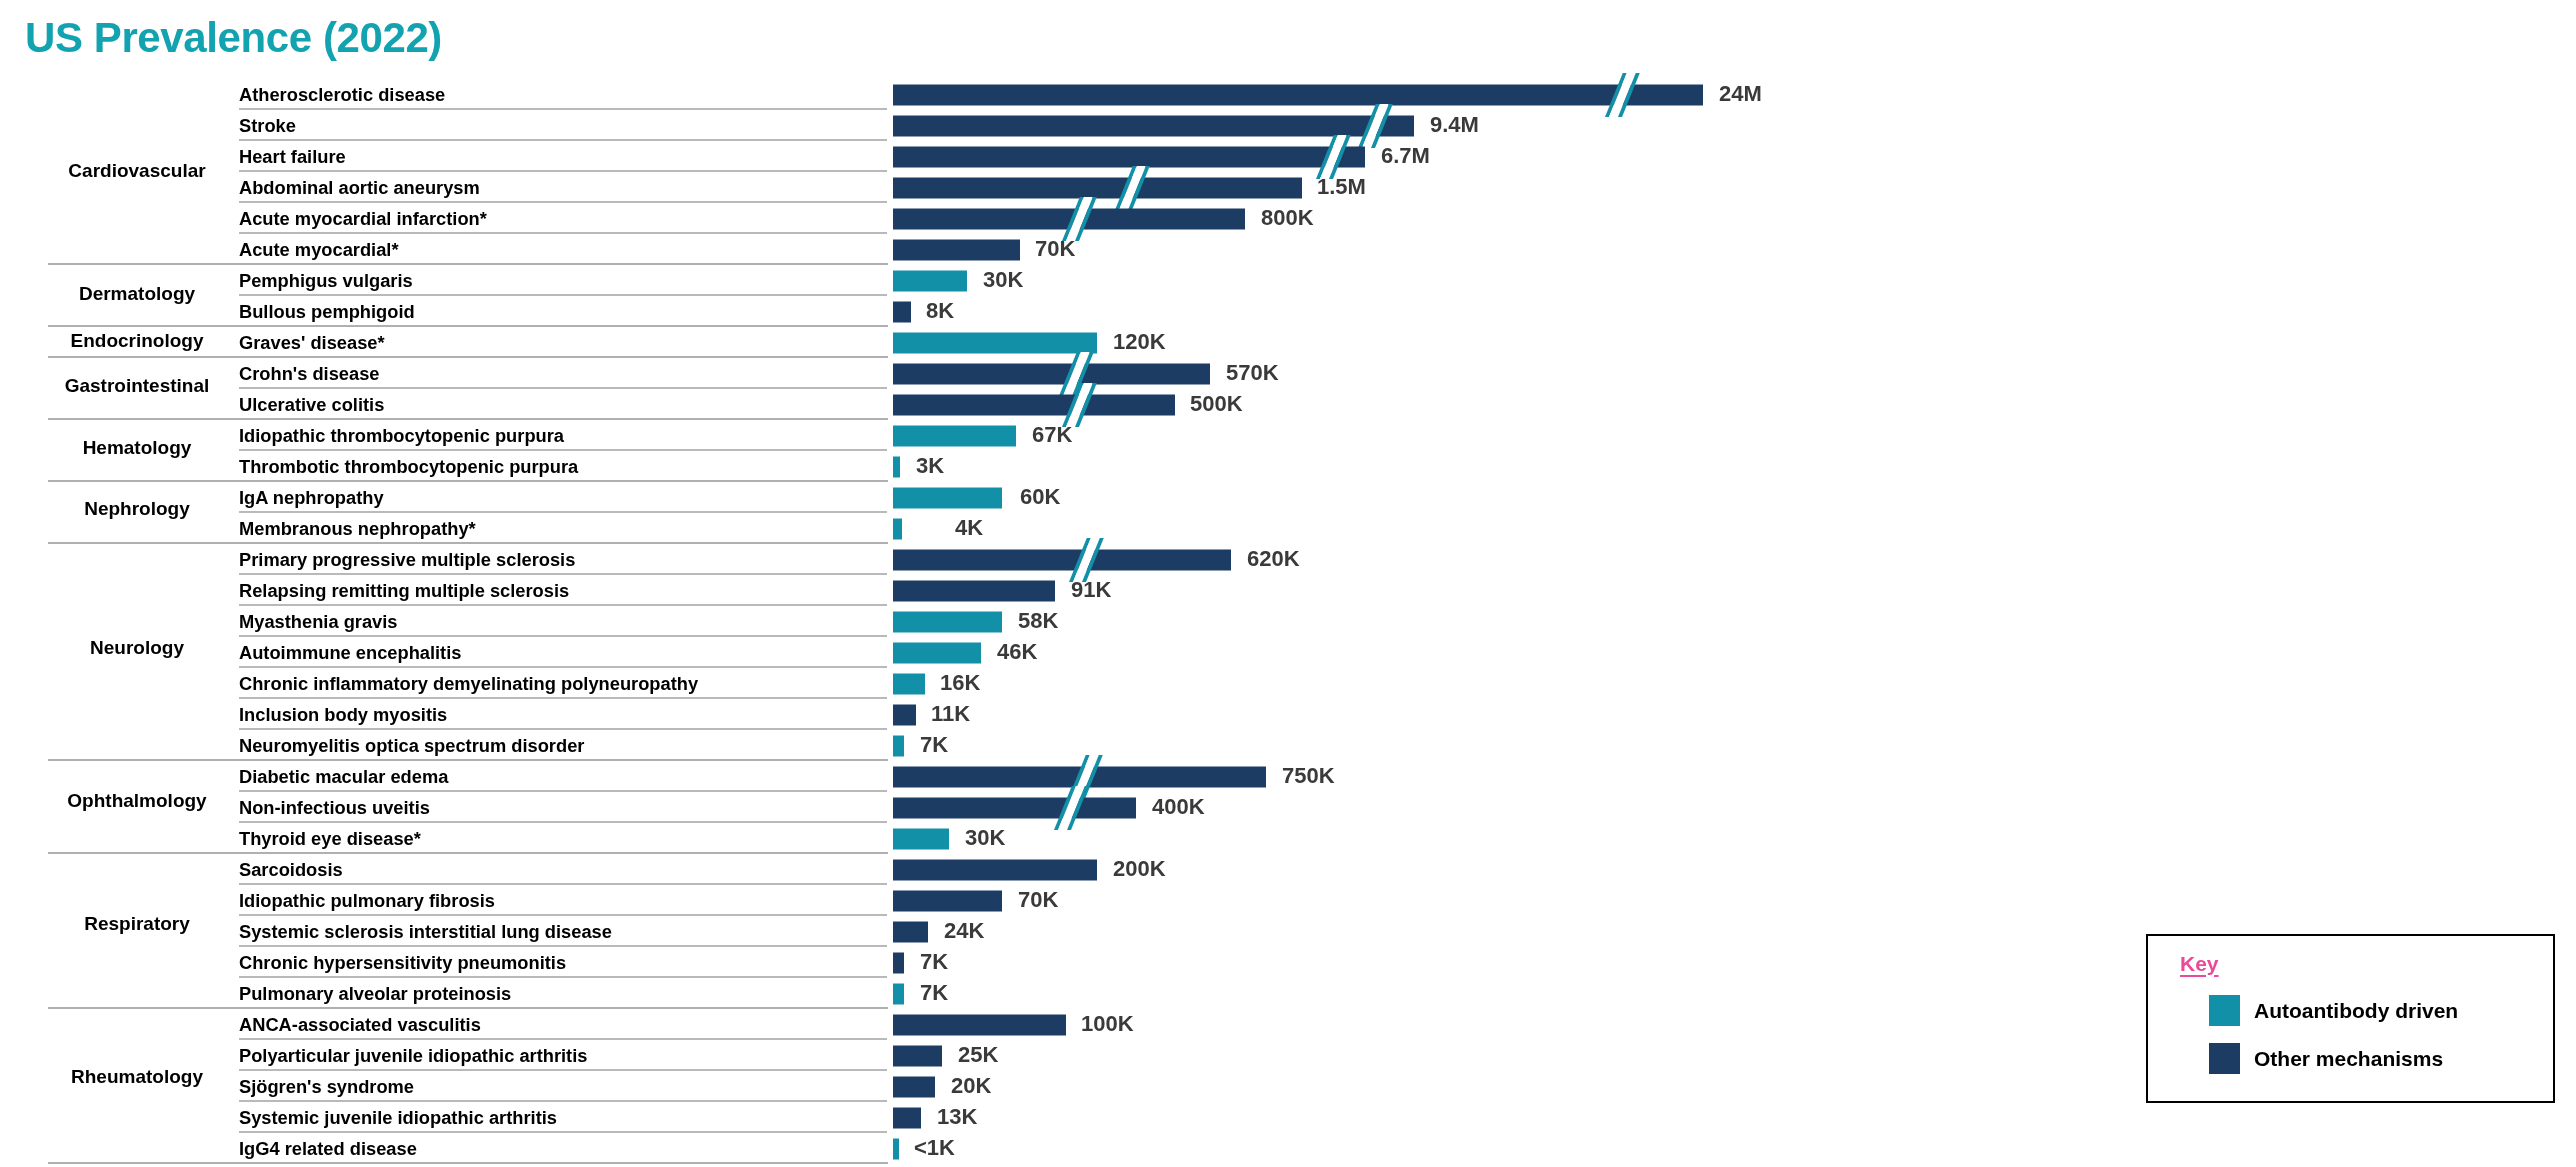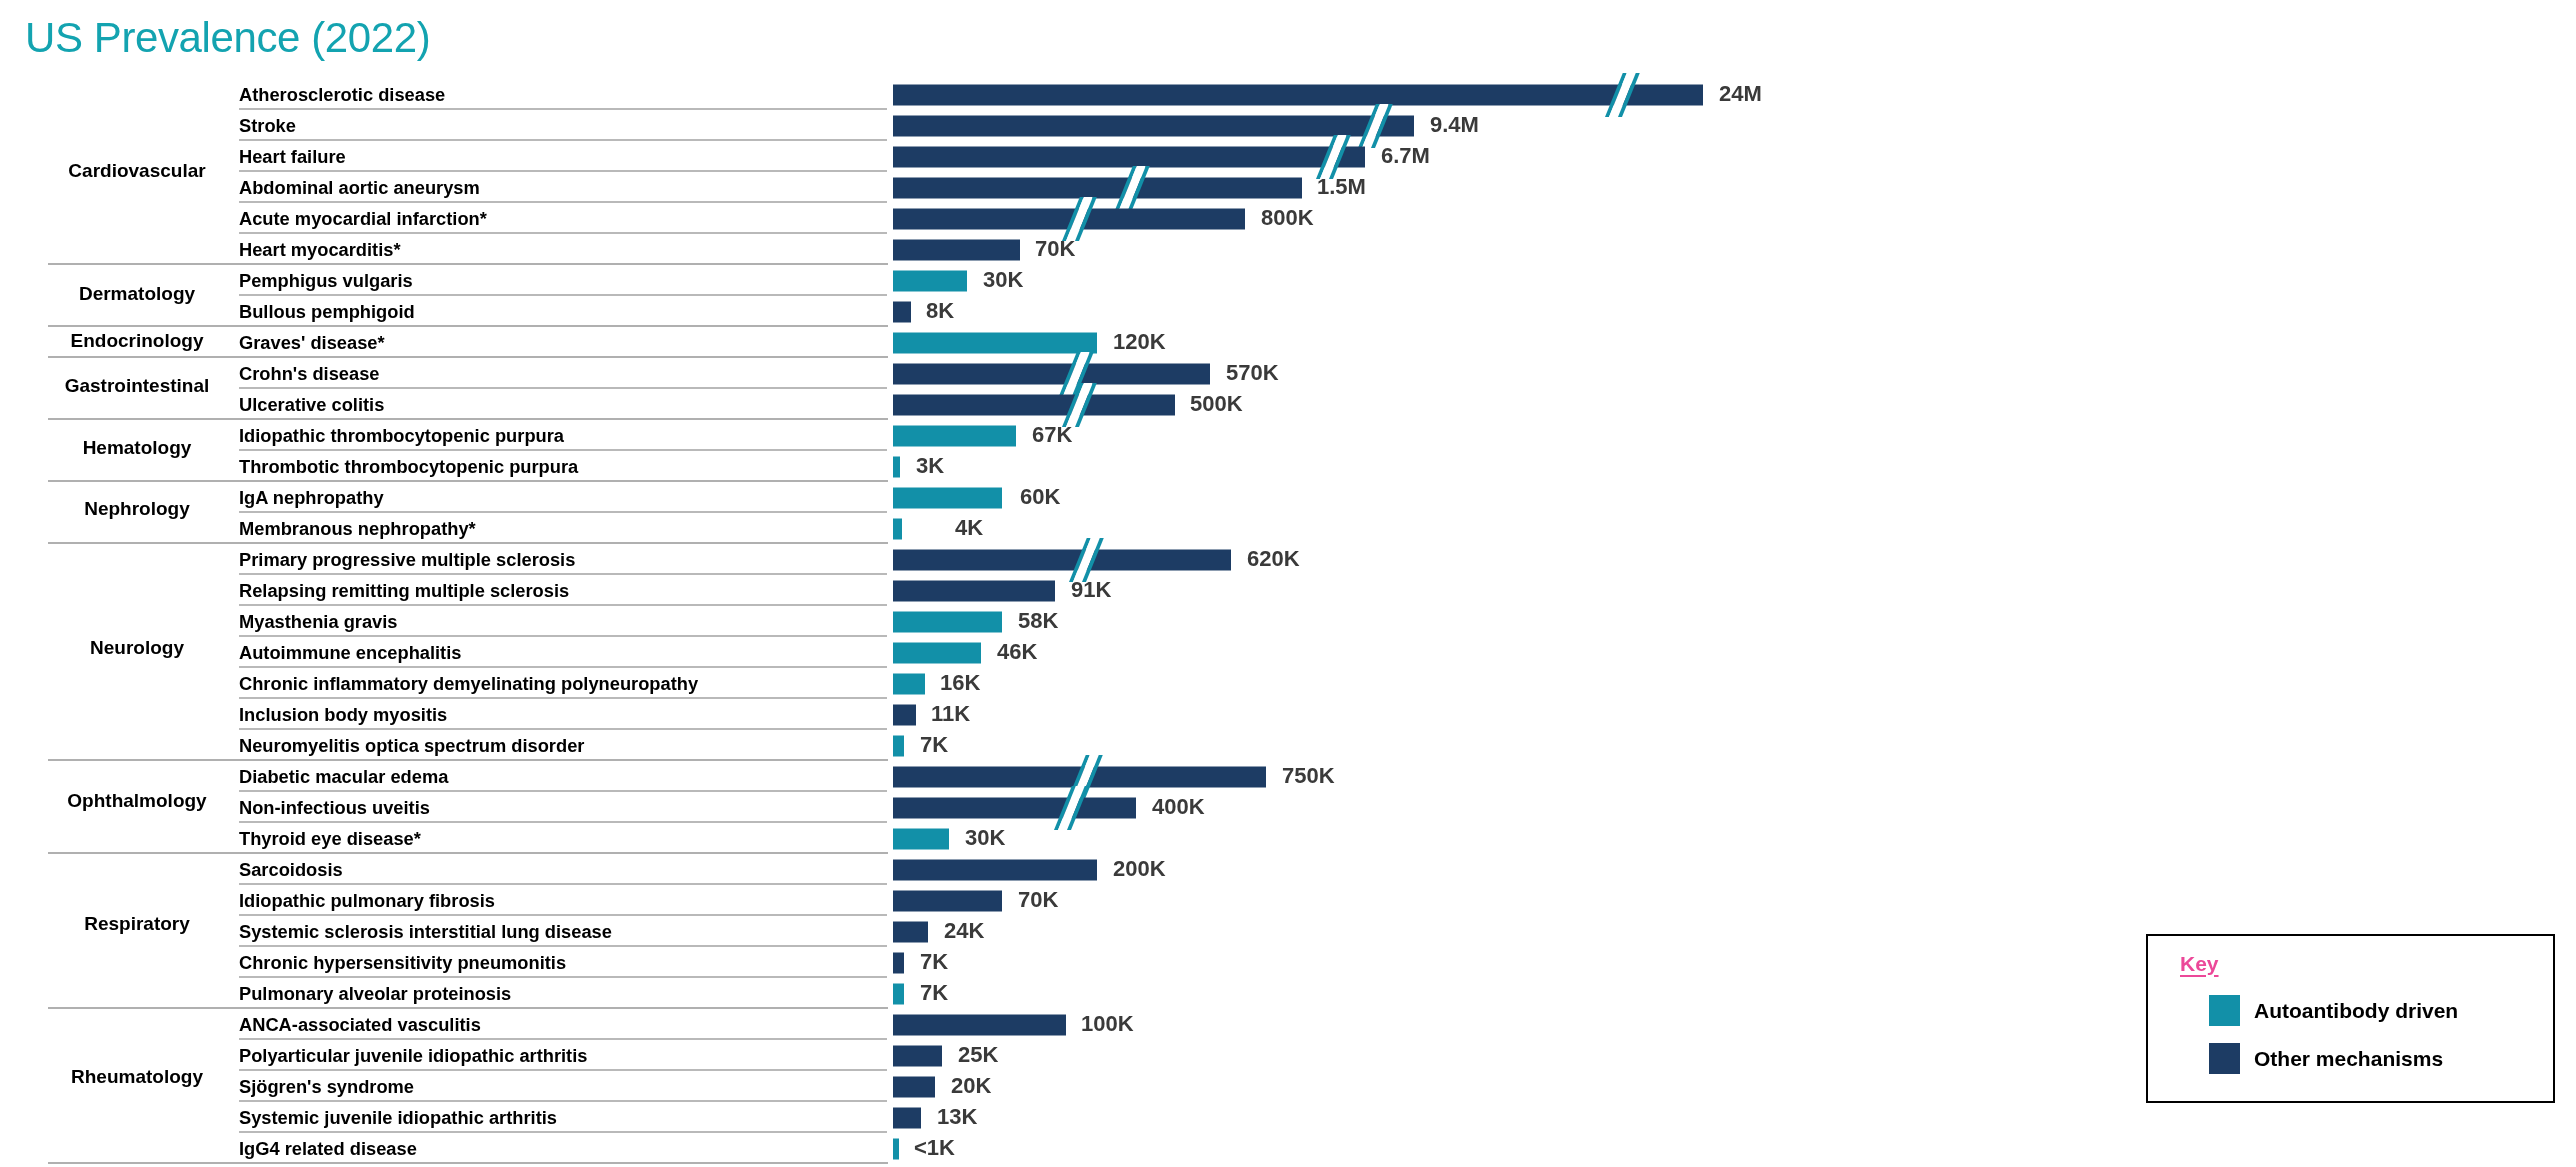--- a/index.html
+++ b/index.html
@@ -1,21 +1,21 @@
 <!DOCTYPE html>
 <html style="font-size:11.3px"><head>
 <meta charset="utf-8">
 <style>
   html,body{margin:0;padding:0;background:#ffffff;}
   body{width:2576px;height:1167px;font-family:"Liberation Sans",sans-serif;-webkit-font-smoothing:antialiased;}
   #stage{position:relative;width:2576px;height:1167px;overflow:hidden;background:#fff;}
 
   #title{
     position:absolute;left:25px;top:14px;
-    font-size:42px;font-weight:normal;color:#13A3B0;letter-spacing:-0.4px;
+    font-size:42px;font-weight:bold;color:#13A3B0;letter-spacing:-0.4px;
     white-space:nowrap;
   }
 
   
   #chart{position:absolute;left:0;top:79px;width:2276px;}
   .row{position:relative;height:31px;}
 
   .catcell{
     position:absolute;left:42px;width:190px;
     text-align:center;font-size:19px;font-weight:bold;color:#000;
@@ -146,21 +146,21 @@
         <div class="bar navy" style="width: 352px;"></div>
         <div class="brk" style="left: 1062px;">
           <i class="t" style="left: 0px;"></i>
           <i class="w" style="left: 3.5px;"></i>
           <i class="t" style="left: 12.7px;"></i>
         </div>
         <div class="vlabel" style="left: 1261px;">800K</div>
         <div class="rowrule"></div>
       </div>
       <div class="row">
-        <div class="dlabel">Heart myocarditis*</div>
+        <div class="dlabel">Acute myocardial*</div>
         <div class="bar navy" style="width: 127px;"></div>
         <div class="vlabel" style="left: 1035px;">70K</div>
         <div class="catdiv"></div>
       </div>
       <div class="row">
         <div class="dlabel">Pemphigus vulgaris</div>
         <div class="bar teal" style="width: 74px;"></div>
         <div class="vlabel" style="left: 983px;">30K</div>
         <div class="rowrule"></div>
       </div>

